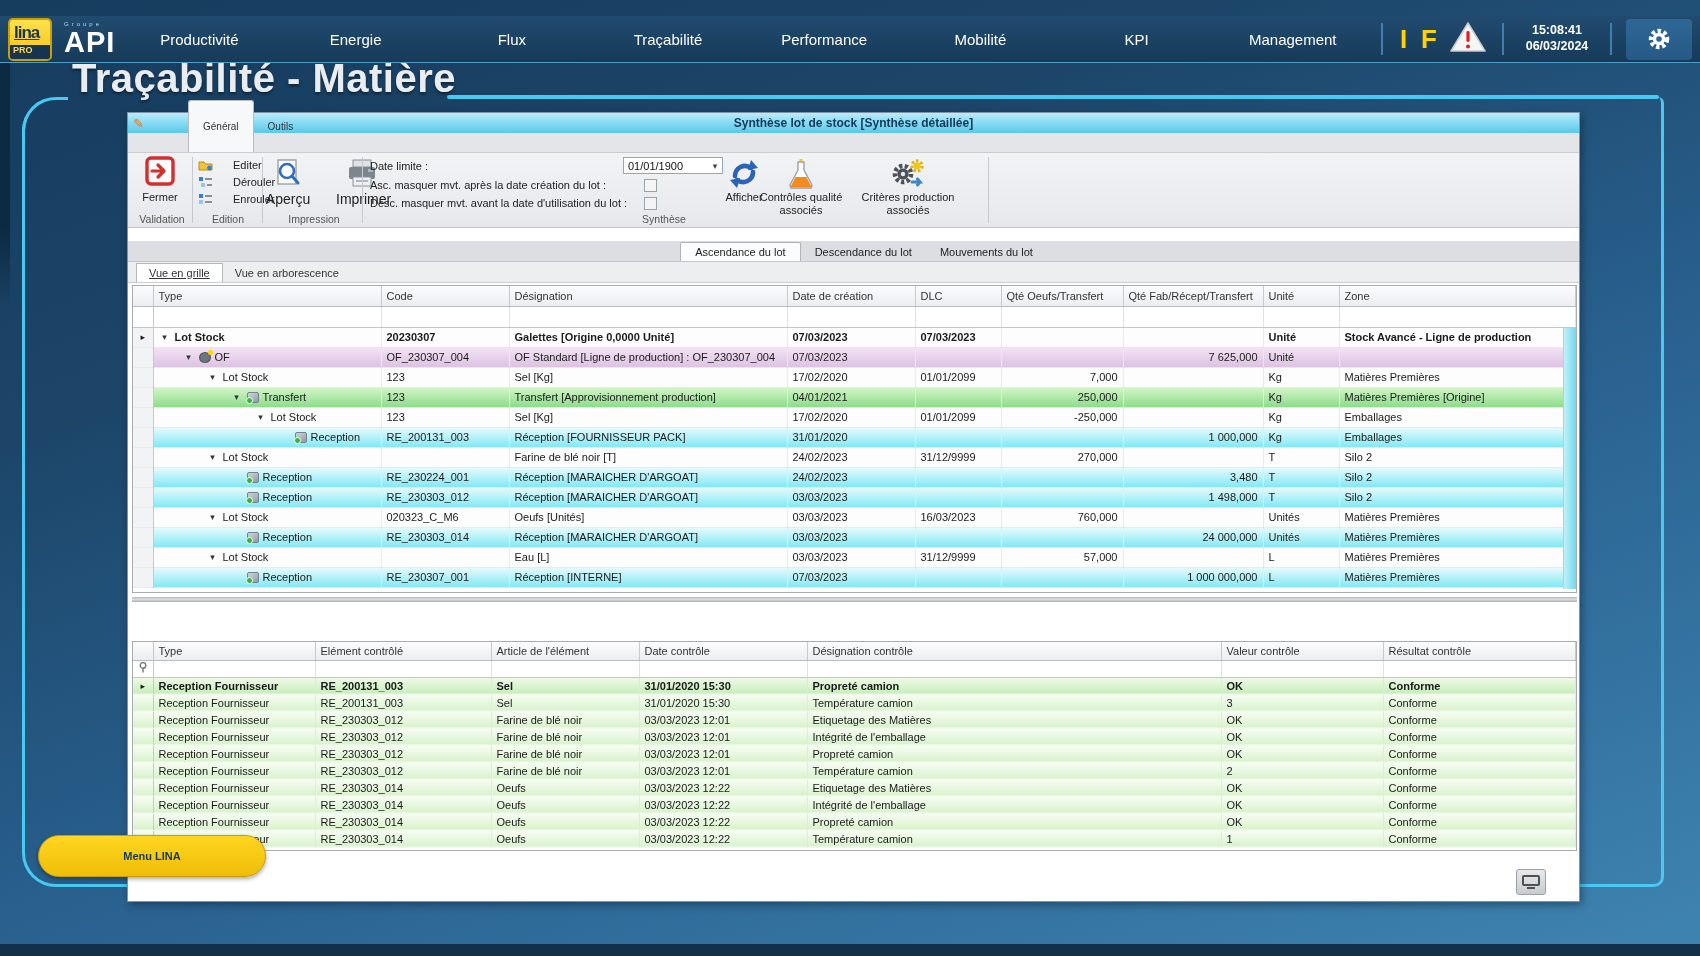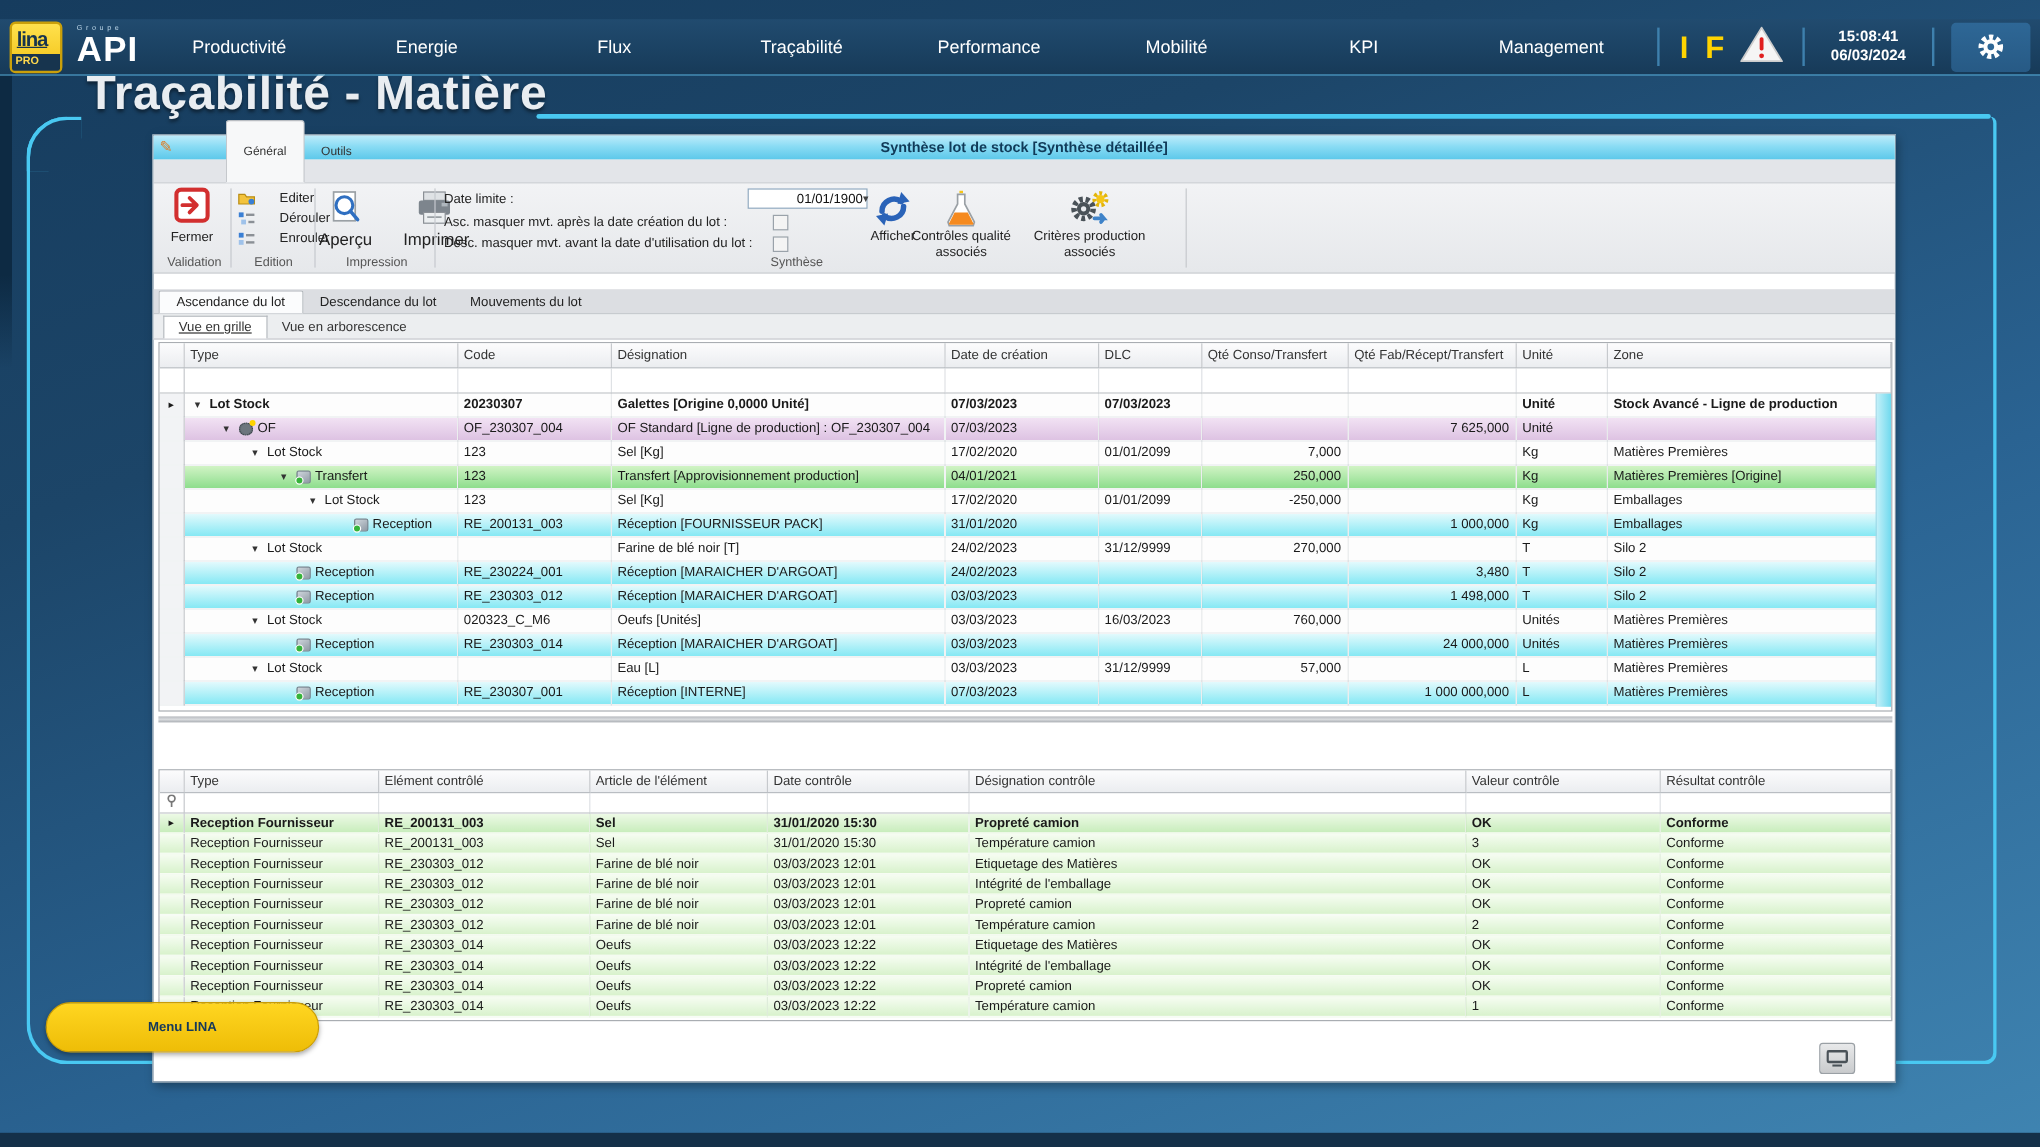--- a/index.html
+++ b/index.html
@@ -76,33 +76,33 @@
   #btn-fermer { position:absolute; left:6px; top:3px; width:52px; height:52px; text-align:center;
     cursor:pointer; }
   #btn-fermer .cap { font-size:11px; color:#222; margin-top:1px; }
   .small-btn { position:absolute; left:70px; display:flex; align-items:center; gap:20px;
     font-size:11px; color:#222; cursor:pointer; white-space:nowrap; }
   .imp-btn { position:absolute; top:5px; width:48px; text-align:center; font-size:14px;
     color:#222; cursor:pointer; }
   .syn-label { position:absolute; font-size:11px; color:#222; white-space:nowrap; }
   #date-combo { position:absolute; left:495px; top:4px; width:100px; height:17px;
     background:#fff; border:1px solid #8fa8bf; font-size:11px; display:flex; align-items:center;
-    cursor:pointer;padding-left:36px; }
+    cursor:pointer; }
   #date-combo .val { flex:1; padding-left:4px; color:#111; }
   #date-combo .dd { width:14px; text-align:center; color:#444; font-size:9px; }
   .chk { position:absolute; left:516px; width:13px; height:13px; background:#f4f4f4;
     border:1px solid #9aa2aa; cursor:pointer; }
   .action-btn { position:absolute; top:4px; text-align:center; font-size:11px; color:#222;
     cursor:pointer; line-height:1.15; }
   .action-btn .ic { height:34px; display:flex; align-items:center; justify-content:center; }
 
   
   #main-tabs { position:absolute; left:0; top:128px; width:100%; height:21px;
     background:#dcdee2; border-bottom:1px solid #c2c6ca; display:flex; align-items:flex-end;
-    padding-left:4px; }
+    padding-left:20px;justify-content:center; }
   .mtab { font-size:11px; color:#222; padding:3px 14px; cursor:pointer; }
   .mtab.active { background:#fbfcfd; border:1px solid #aeb3b8; border-bottom:none;
     border-radius:2px 2px 0 0; }
   #sub-tabs { position:absolute; left:0; top:149px; width:100%; height:21px;
     background:#eceef0; border-bottom:1px solid #c8cbd0; display:flex; align-items:flex-end;
     padding-left:8px; }
   .stab { font-size:11px; color:#333; padding:3px 12px; cursor:pointer; }
   .stab.active { background:#ffffff; border:1px solid #b4b8bd; border-bottom:none;text-decoration:underline; }
 
   
@@ -365,21 +365,21 @@
             <col>
         </colgroup>
         <thead>
           <tr>
             <th class="gutter"></th>
             <th>Type</th>
             <th>Code</th>
             <th>Désignation</th>
             <th>Date de création</th>
             <th>DLC</th>
-            <th>Qté Conso/Transfert</th>
+            <th>Qté Oeufs/Transfert</th>
             <th>Qté Fab/Récept/Transfert</th>
             <th>Unité</th>
             <th>Zone</th>
           </tr>
           <tr class="filter">
             <td class="gutter"></td>
               <td></td>
               <td></td>
               <td></td>
               <td></td>

